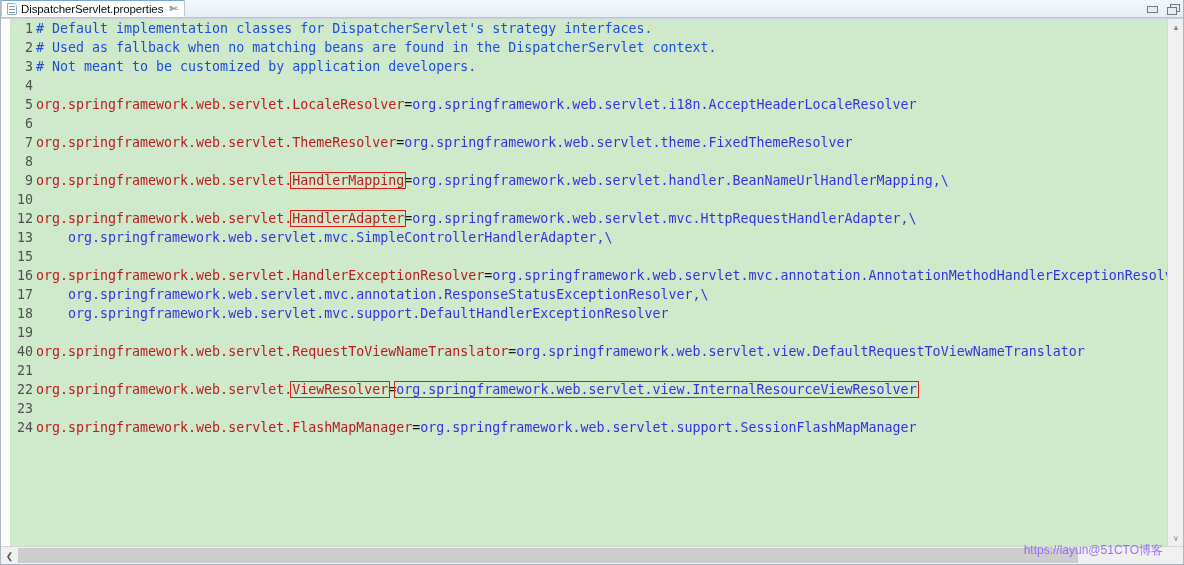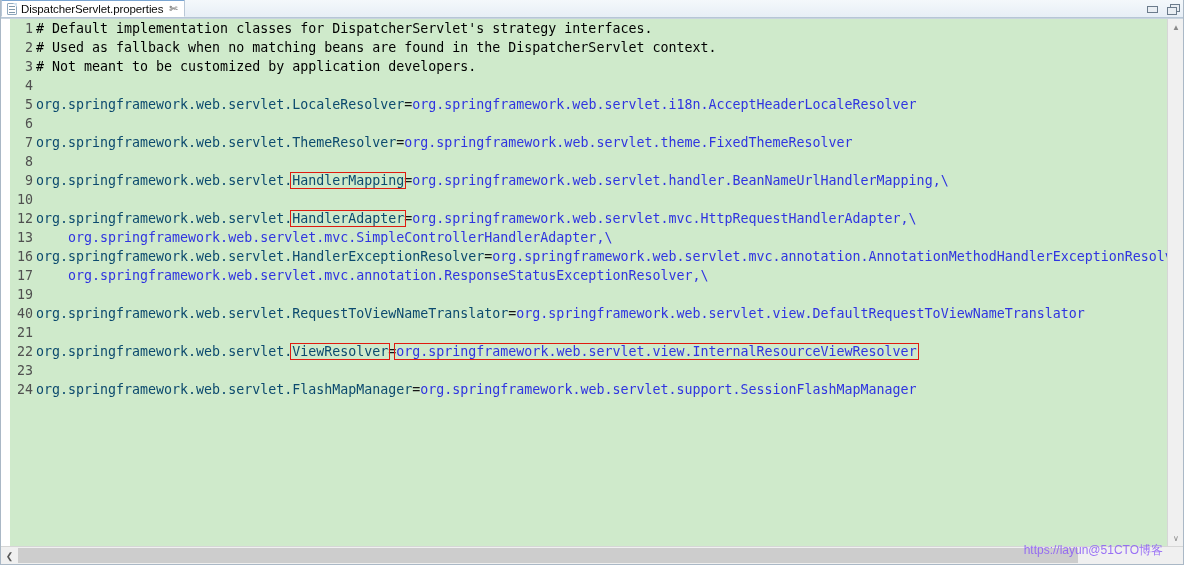--- a/index.html
+++ b/index.html
@@ -164,22 +164,22 @@
     user-select: none;
   }
   .ltext {
     flex: 1;
     position: relative;
     white-space: pre;
     font-family: "DejaVu Sans Mono", monospace;
     font-size: 13.3px;
     color: #1b1b1b;
   }
-  .t-comment { color: #000000; margin-top: 24px; }
-  .t-key     { color: #0c4a6e; text-align: center; }
+  .t-comment { color: #1d4ed8; margin-top: 24px; }
+  .t-key     { color: #b91c1c; text-align: center; }
   .t-val     { color: #2f34e0; }
   .t-eq      { color: #151515; }
   .hl-box {
     outline: 1.5px solid #e01b10;
     outline-offset: -0.5px;
     padding: 0 1px;
     margin: 4px -1px;
   }
 
   
@@ -285,22 +285,24 @@
           <div class="line"><span class="lno">3</span><span class="ltext"><span class="t-comment"># Not meant to be customized by application developers.</span></span></div>
           <div class="line"><span class="lno">4</span><span class="ltext"></span></div>
           <div class="line"><span class="lno">5</span><span class="ltext"><span class="t-key">org.springframework.web.servlet.LocaleResolver</span><span class="t-eq">=</span><span class="t-val">org.springframework.web.servlet.i18n.AcceptHeaderLocaleResolver</span></span></div>
           <div class="line"><span class="lno">6</span><span class="ltext"></span></div>
           <div class="line"><span class="lno">7</span><span class="ltext"><span class="t-key">org.springframework.web.servlet.ThemeResolver</span><span class="t-eq">=</span><span class="t-val">org.springframework.web.servlet.theme.FixedThemeResolver</span></span></div>
           <div class="line"><span class="lno">8</span><span class="ltext"></span></div>
           <div class="line"><span class="lno">9</span><span class="ltext"><span class="t-key">org.springframework.web.servlet.</span><span class="t-key hl-box">HandlerMapping</span><span class="t-eq">=</span><span class="t-val">org.springframework.web.servlet.handler.BeanNameUrlHandlerMapping,\</span></span></div>
           <div class="line"><span class="lno">10</span><span class="ltext"><span class="t-val">    </span></span></div>
           <div class="line"><span class="lno">12</span><span class="ltext"><span class="t-key">org.springframework.web.servlet.</span><span class="t-key hl-box">HandlerAdapter</span><span class="t-eq">=</span><span class="t-val">org.springframework.web.servlet.mvc.HttpRequestHandlerAdapter,\</span></span></div>
           <div class="line"><span class="lno">13</span><span class="ltext"><span class="t-val">    org.springframework.web.servlet.mvc.SimpleControllerHandlerAdapter,\</span></span></div>
+          <div class="line"><span class="lno">15</span><span class="ltext"></span></div>
           <div class="line"><span class="lno">16</span><span class="ltext"><span class="t-key">org.springframework.web.servlet.HandlerExceptionResolver</span><span class="t-eq">=</span><span class="t-val">org.springframework.web.servlet.mvc.annotation.AnnotationMethodHandlerExceptionResolver,\</span></span></div>
           <div class="line"><span class="lno">17</span><span class="ltext"><span class="t-val">    org.springframework.web.servlet.mvc.annotation.ResponseStatusExceptionResolver,\</span></span></div>
+          <div class="line"><span class="lno">18</span><span class="ltext"><span class="t-val">    org.springframework.web.servlet.mvc.support.DefaultHandlerExceptionResolver</span></span></div>
           <div class="line"><span class="lno">19</span><span class="ltext"></span></div>
           <div class="line"><span class="lno">40</span><span class="ltext"><span class="t-key">org.springframework.web.servlet.RequestToViewNameTranslator</span><span class="t-eq">=</span><span class="t-val">org.springframework.web.servlet.view.DefaultRequestToViewNameTranslator</span></span></div>
           <div class="line"><span class="lno">21</span><span class="ltext"></span></div>
           <div class="line"><span class="lno">22</span><span class="ltext"><span class="t-key">org.springframework.web.servlet.</span><span class="t-key hl-box">ViewResolver</span><span class="t-eq">=</span><span class="t-val hl-box">org.springframework.web.servlet.view.InternalResourceViewResolver</span></span></div>
           <div class="line"><span class="lno">23</span><span class="ltext"></span></div>
           <div class="line"><span class="lno">24</span><span class="ltext"><span class="t-key">org.springframework.web.servlet.FlashMapManager</span><span class="t-eq">=</span><span class="t-val">org.springframework.web.servlet.support.SessionFlashMapManager</span></span></div>
         </div>
     </div>
 
     <div class="vscroll">

